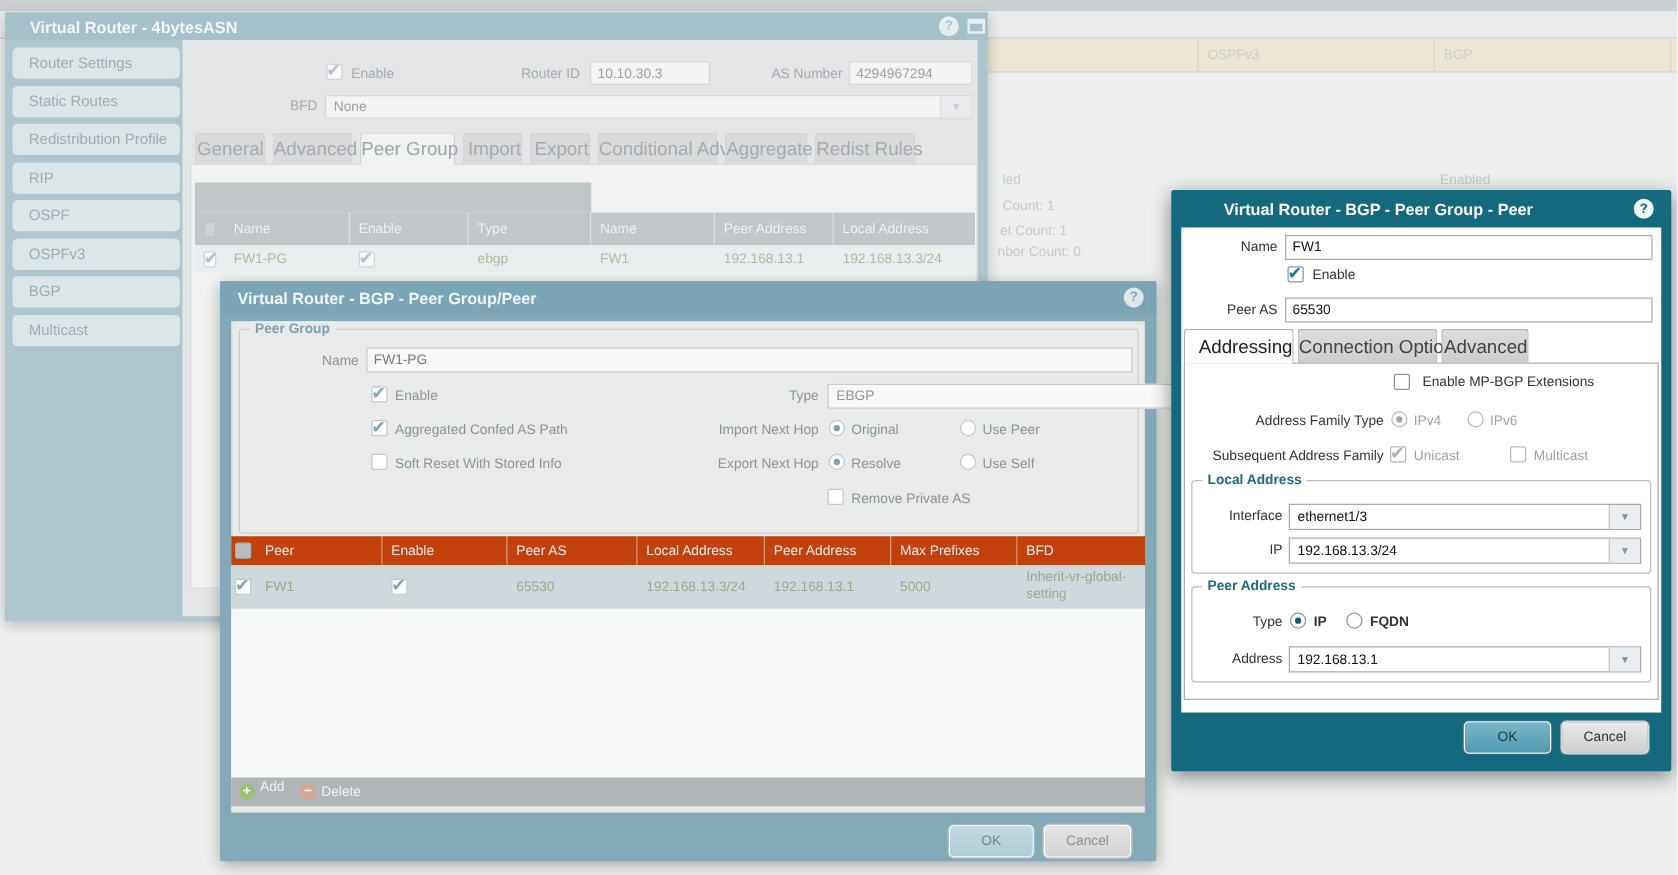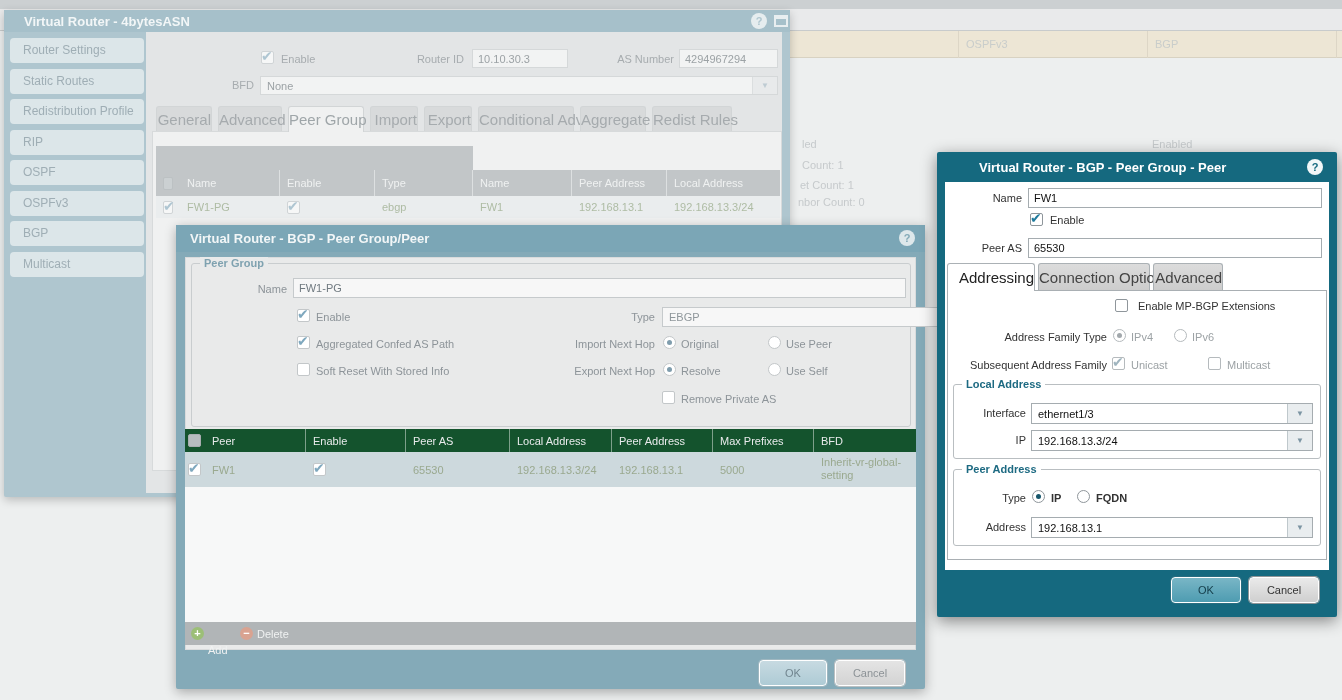--- a/index.html
+++ b/index.html
@@ -209,21 +209,21 @@
     <span class="rd" style="left:592px;top:111px;"></span>
     <span class="txt" style="left:610px;top:113px;">Use Peer</span>
     <span class="lbl" style="left:339px;top:140px;width:140px;">Export Next Hop</span>
     <span class="rd sel" style="left:487px;top:138px;"></span>
     <span class="txt" style="left:505px;top:140px;">Resolve</span>
     <span class="rd" style="left:592px;top:138px;"></span>
     <span class="txt" style="left:610px;top:140px;">Use Self</span>
     <span class="cb" style="left:486px;top:166px;"></span>
     <span class="txt" style="left:505px;top:168px;">Remove Private AS</span>
 
-    <div class="trow" style="left:9px;top:204px;width:731px;height:23px;background:#14532d;color:#E9EBEC;">
+    <div class="trow" style="left:9px;top:204px;width:731px;height:23px;background:#c2410c;color:#E9EBEC;">
       <div class="cell" style="width:20px;padding:0 3px;">
           <span class="cb hd" style="position:relative;"></span>
         </div>
       <div class="cell" style="width:101px;border-right:1px solid rgba(255,255,255,.45);">Peer</div>
       <div class="cell" style="width:100px;border-right:1px solid rgba(255,255,255,.45);">Enable</div>
       <div class="cell" style="width:104px;border-right:1px solid rgba(255,255,255,.45);">Peer AS</div>
       <div class="cell" style="width:102px;border-right:1px solid rgba(255,255,255,.45);">Local Address</div>
       <div class="cell" style="width:101px;border-right:1px solid rgba(255,255,255,.45);">Peer Address</div>
       <div class="cell" style="width:101px;border-right:1px solid rgba(255,255,255,.45);">Max Prefixes</div>
       <div class="cell" style="width:102px;">BFD</div>
@@ -239,21 +239,21 @@
       <div class="cell" style="width:104px;">65530</div>
       <div class="cell" style="width:102px;">192.168.13.3/24</div>
       <div class="cell" style="width:101px;">192.168.13.1</div>
       <div class="cell" style="width:101px;">5000</div>
       <div class="cell" style="width:102px;white-space:normal;line-height:1.15;align-items:flex-start;padding-top:4px;">Inherit-vr-global-setting</div>
     </div>
     <div class="abs" style="left:9px;top:262px;width:731px;height:135px;background:#F7F8F8;"></div>
 
     <div class="abs" style="left:9px;top:397px;width:731px;height:23px;background:#B1B5B7;">
       <span class="circ" style="left:6px;top:5px;background:#9CBF77;">+</span>
-      <span class="txt" style="left:23px;top:22px;color:#F0F2F2;">Add</span>
+      <span class="txt" style="left:23px;top:2px;color:#F0F2F2;">Add</span>
       <span class="circ" style="left:55px;top:5px;background:#D9A391;">−</span>
       <span class="txt" style="left:72px;top:6px;color:#F0F2F2;">Delete</span>
     </div>
 
     <button class="btn ok2" style="left:583px;top:435px;width:68px;height:26px;">OK</button>
     <button class="btn cancel2" style="left:659px;top:435px;width:70px;height:26px;">Cancel</button>
   </div>
 
   <div class="dlg d3" style="left:937px;top:152px;width:400px;height:465px;">
     <span class="ttl" style="left:14px;top:8px;margin-left:28px;">Virtual Router - BGP - Peer Group - Peer</span>

